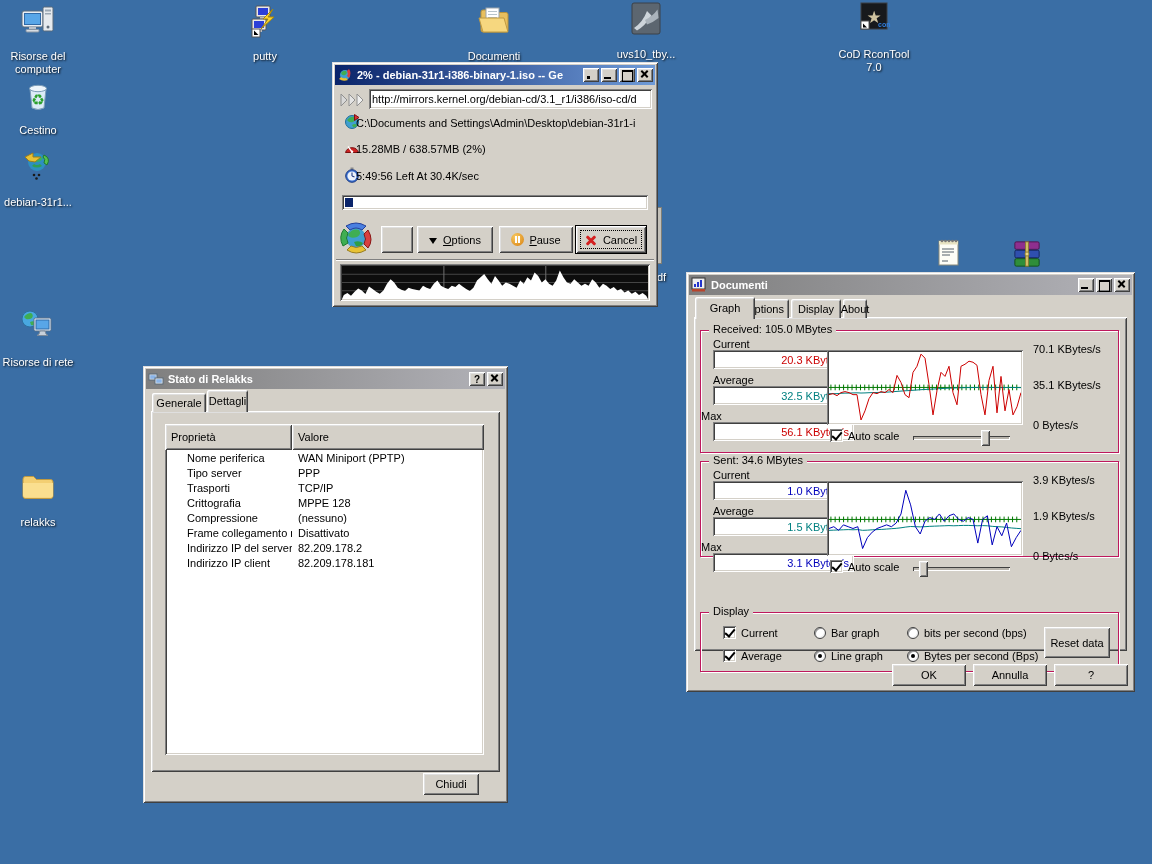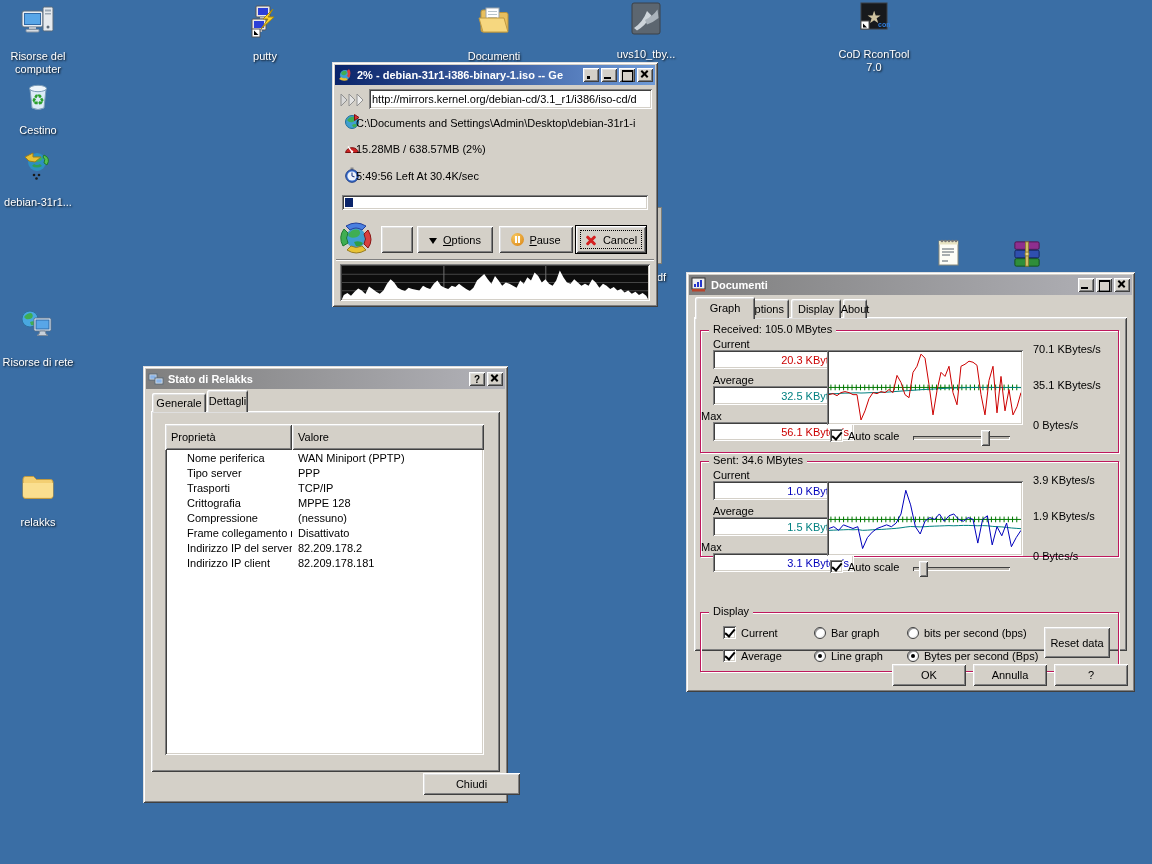--- a/index.html
+++ b/index.html
@@ -113,21 +113,21 @@
   #rk-page{left:8px;top:45px;width:349px;height:361px}
   #rk-list{position:absolute;left:14px;top:13px;width:319px;height:331px;overflow:hidden}
   .lvhead{display:flex;height:26px;position:relative;z-index:2}
   .lvh{background:#D4D0C8;display:flex;align-items:center;padding-left:6px;
     box-shadow:inset 1px 1px 0 #fff,inset -1px -1px 0 #404040,inset 2px 2px 0 #dfdfdf,inset -2px -2px 0 #808080}
   .lvh.c1h{width:127px}
   .lvh.c2h{flex:1}
   .lvrow{display:flex;height:15px;align-items:center}
   .lvrow .c1{width:127px;padding-left:22px;white-space:nowrap;overflow:hidden}
   .lvrow .c2{flex:1;padding-left:6px;white-space:nowrap;overflow:hidden}
-  #rk-close{left:280px;top:407px;width:97px;height:22px}
+  #rk-close{left:280px;top:407px;width:56px;height:22px}
 
   
   #win-netpersec{left:686px;top:272px;width:449px;height:420px;z-index:20}
   #np-tab-graph{left:9px;top:25px;width:60px;height:22px}
   #np-tab-options{left:55px;top:27px;width:48px;height:19px}
   #np-tab-display{left:105px;top:27px;width:50px;height:19px}
   #np-tab-about{left:157px;top:27px;width:24px;height:19px}
   #np-page{left:8px;top:45px;width:433px;height:334px}
   .np-grp{left:6px;width:419px;height:123px}
   #np-received{top:13px}

